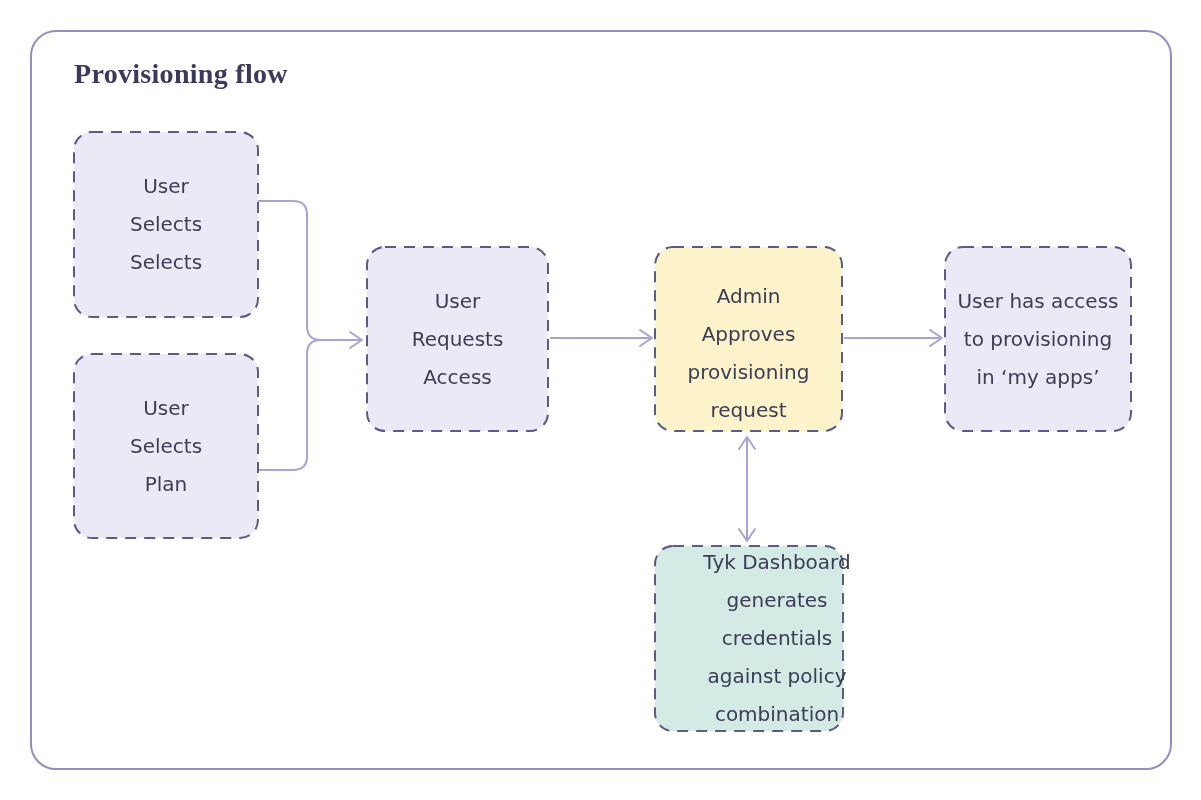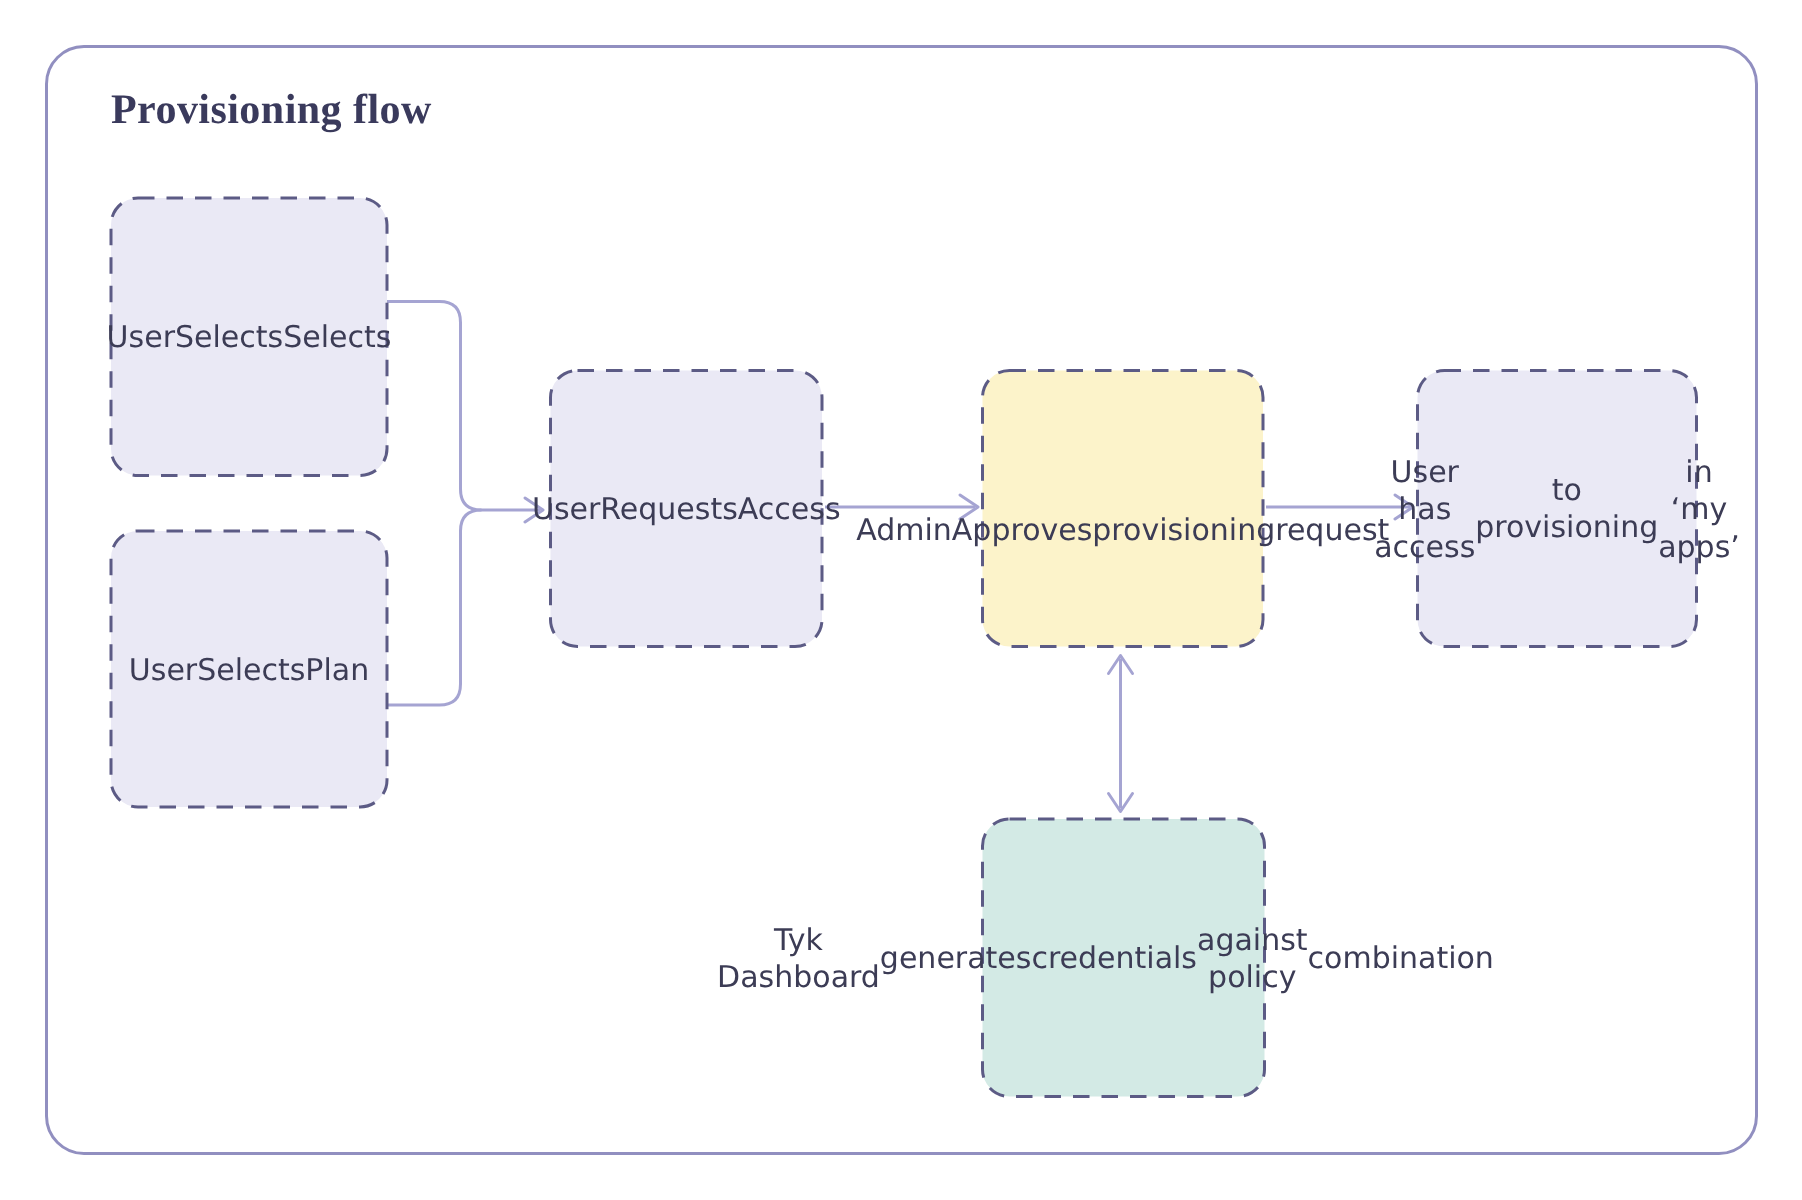--- a/index.html
+++ b/index.html
@@ -41,38 +41,39 @@
     position: absolute;
     left: 0;
     top: 0;
     width: 1201px;
     height: 800px;
     pointer-events: none;
   }
   .node-label {
     position: absolute;
     display: flex;
-    flex-direction: row;
+    flex-direction: column;
     align-items: center;
     justify-content: center;
     text-align: center;
     color: #3c3c55;
     font-size: 20px;
     line-height: 25px;
     font-family: "DejaVu Sans", "Liberation Sans", sans-serif;
+    gap: 13px;
   }
   .node-label span { display: block; }
 
   
   #n-select-product  { left: 74px;  top: 132px; width: 184px; height: 185px; }
   #n-select-plan     { left: 74px;  top: 354px; width: 184px; height: 184px; }
   #n-requests-access { left: 367px; top: 247px; width: 181px; height: 184px; }
   #n-admin-approves  { left: 655px; top: 247px; width: 187px; height: 212px; }
   #n-has-access      { left: 945px; top: 247px; width: 186px; height: 184px; }
-  #n-tyk-dashboard   { left: 655px; top: 546px; width: 164px; height: 185px; }
+  #n-tyk-dashboard   { left: 655px; top: 546px; width: 164px; height: 185px; padding-left: 40px; }
 </style>
 </head>
 <body>
 
 <div class="canvas">
 
   <div class="frame"></div>
 
   <h1 class="title">Provisioning flow</h1>
 

